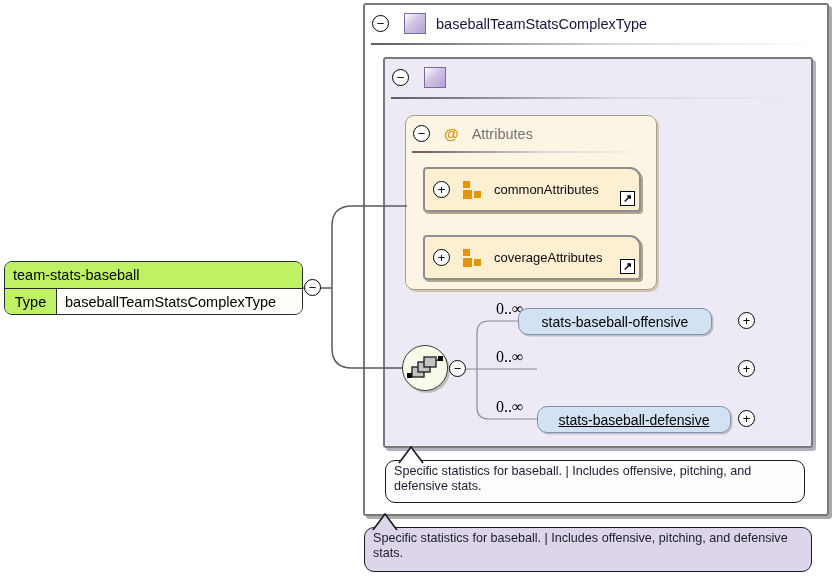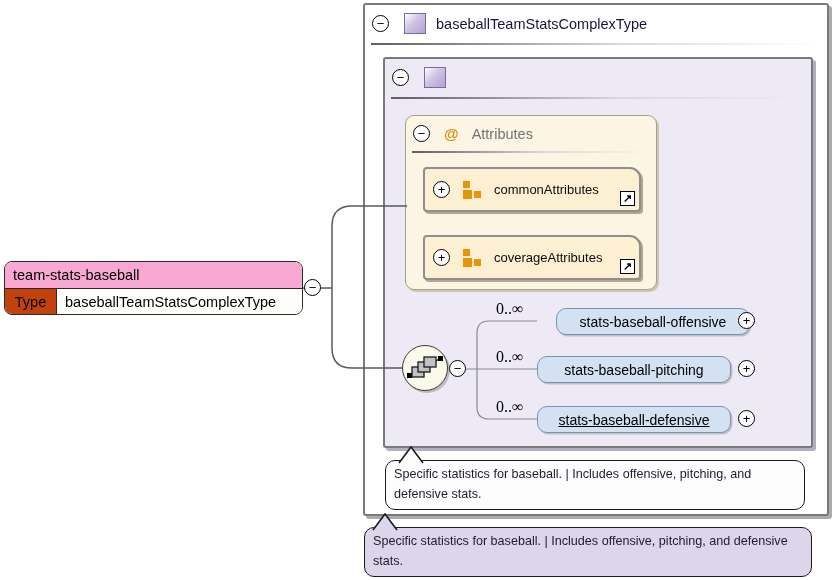--- a/index.html
+++ b/index.html
@@ -37,37 +37,37 @@
   .attr-item{left:423px;width:218px;height:45px;background:#fcefd2;border:2px solid #8f8f8f;
              border-radius:4px 11px 4px 4px;box-shadow:2px 2px 0 #b3a68c;z-index:4;
              display:flex;align-items:center;padding-left:8px;box-sizing:border-box;}
   .attr-item .label{font-size:13px;margin-left:13px;color:#0c0c0c;text-align:center;}
   .link-arrow{position:absolute;right:4px;bottom:4px;width:15px;height:15px;border:1.6px solid #000;
               background:#fff;display:flex;align-items:center;justify-content:center;
               font-size:11px;font-weight:bold;color:#000;box-sizing:border-box;}
   
   .element-box{left:4px;top:261px;width:299px;height:54px;border:1.6px solid #2a2a2a;border-radius:8px;
                background:#fdfdfa;overflow:hidden;z-index:4;box-sizing:border-box;}
-  .element-header{height:26px;background:#f9a8d4;border-bottom:1.3px solid #2a2a2a;
+  .element-header{height:26px;background:#bef264;border-bottom:1.3px solid #2a2a2a;
                   display:flex;align-items:center;padding-left:8px;font-size:14.5px;}
   .element-typerow{height:25px;display:flex;align-items:stretch;font-size:14.5px;}
-  .type-cell{width:51px;background:#c2410c;border-right:1.3px solid #2a2a2a;
+  .type-cell{width:51px;background:#bef264;border-right:1.3px solid #2a2a2a;
              display:flex;align-items:center;justify-content:center;flex:0 0 auto;}
   .value-cell{flex:1;display:flex;align-items:center;padding-left:8px;background:#fdfdfa;}
   
   .seq-circle{left:402px;top:345px;width:46px;height:46px;border-radius:50%;background:#fafaea;
               border:1.6px solid #3a3a3a;box-shadow:2px 2px 0 rgba(150,150,135,.55);z-index:6;box-sizing:border-box;}
   
   .pill{width:194px;height:27px;background:#d3e2f3;border:1.5px solid #7d93ad;border-radius:10px;
         display:flex;align-items:center;justify-content:center;font-size:14px;z-index:6;
         box-shadow:1.5px 1.5px 0 rgba(110,110,110,.35);box-sizing:border-box;}
   .cardinality{font-family:"Liberation Serif",serif;font-size:16px;color:#000;z-index:6;white-space:nowrap;}
   
   .note{border:1.6px solid #1a1a1a;border-radius:10px;padding:3px 8px 5px 8px;
-        font-size:12.6px;line-height:20px;color:#1c1c30;box-sizing:border-box;z-index:8;}
+        font-size:12.6px;line-height:15px;color:#1c1c30;box-sizing:border-box;z-index:8;}
   .note-white{left:385px;top:460px;width:420px;min-height:43px;background:#fdfdfd;}
   .note-purple{left:364px;top:527px;width:448px;min-height:45px;background:#ddd5ea;}
   .pointer{z-index:9;}
   #connectors{left:0;top:0;z-index:5;pointer-events:none;}
   .z7{z-index:7;}
 </style>
 </head>
 <body>
 
 <div id="canvas">
@@ -144,31 +144,28 @@
       <rect x="15" y="16" width="12" height="10" fill="#c2c2c2" stroke="#1a1a1a" stroke-width="1.3"></rect>
       <rect x="21" y="11" width="12" height="10" fill="#c2c2c2" stroke="#1a1a1a" stroke-width="1.3"></rect>
       <rect x="35" y="10" width="5" height="5" fill="#000"></rect>
     </svg>
   </div>
   <div class="abs toggle-circle" style="left:449px;top:360px;">
       <span>−</span>
     </div>
 
   <span class="abs cardinality" style="left:496px;top:300px;">0..∞</span>
-  <div class="abs pill" style="left:556px;top:308px;">
+  <div class="abs pill" style="left:518px;top:308px;">
       <span>stats-baseball-offensive</span>
     </div>
   <div class="abs toggle-circle" style="left:738px;top:312px;">
       <span>+</span>
     </div>
 
   <span class="abs cardinality" style="left:496px;top:348px;">0..∞</span>
-  <div class="abs pill" style="left:537px;top:356px;">
-      <span>stats-baseball-pitching</span>
-    </div>
   <div class="abs toggle-circle" style="left:738px;top:360px;">
       <span>+</span>
     </div>
 
   <span class="abs cardinality" style="left:496px;top:398px;">0..∞</span>
   <div class="abs pill" style="left:537px;top:406px;text-decoration:underline;">
       <span>stats-baseball-defensive</span>
     </div>
   <div class="abs toggle-circle" style="left:738px;top:410px;">
       <span>+</span>

